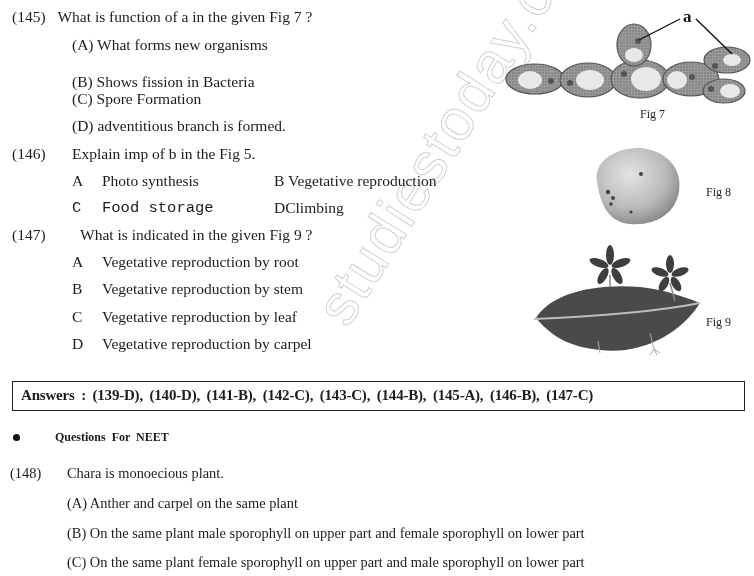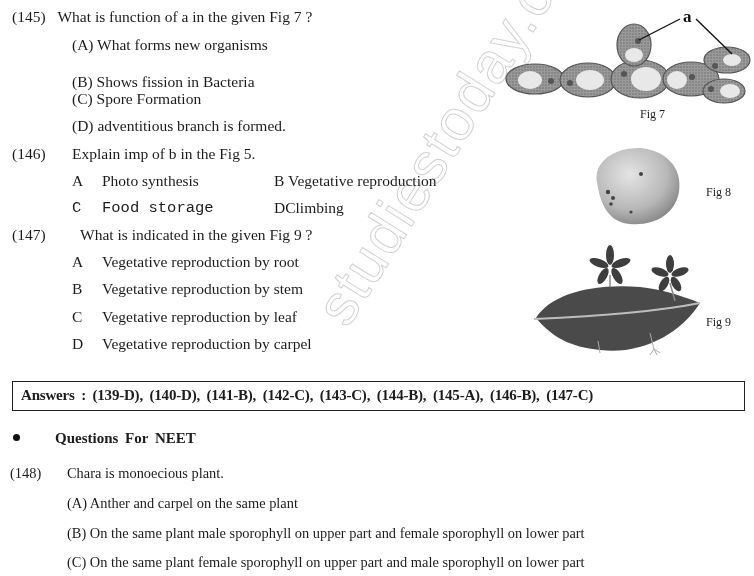--- a/index.html
+++ b/index.html
@@ -170,21 +170,21 @@
     <path d="M68,96 L70,108" stroke="#aaa" stroke-width="1"></path>
   </svg>
 </div>
 <div class="fig-label" style="left:706px;top:315px;">Fig 9</div>
 
 <div class="answers-box">
   <div class="answers-text cond">Answers :  (139-D),  (140-D),  (141-B),  (142-C),  (143-C),  (144-B),  (145-A),  (146-B),  (147-C)</div>
 </div>
 
 <div class="bullet"></div>
-<div class="abs bold cond" style="left:55px;top:430px;font-size:15px;word-spacing:3px;">Questions For  NEET</div>
+<div class="abs bold cond" style="left:55px;top:430px;font-size:12px;word-spacing:3px;">Questions For  NEET</div>
 
 <div class="abs neet-q" style="left:10px;top:464px;">(148)</div>
 <div class="abs neet-q" style="left:67px;top:464px;">Chara is monoecious plant.</div>
 <div class="abs neet-q" style="left:67px;top:494px;">(A) Anther and carpel on the same plant</div>
 <div class="abs neet-q" style="left:67px;top:524px;">(B) On the same plant male sporophyll on upper part and female sporophyll on lower part</div>
 <div class="abs neet-q" style="left:67px;top:553px;">(C) On the same plant female sporophyll on upper part and male sporophyll on lower part</div>
 
 <div class="watermark">studiestoday.com</div>
 
 </body></html>

